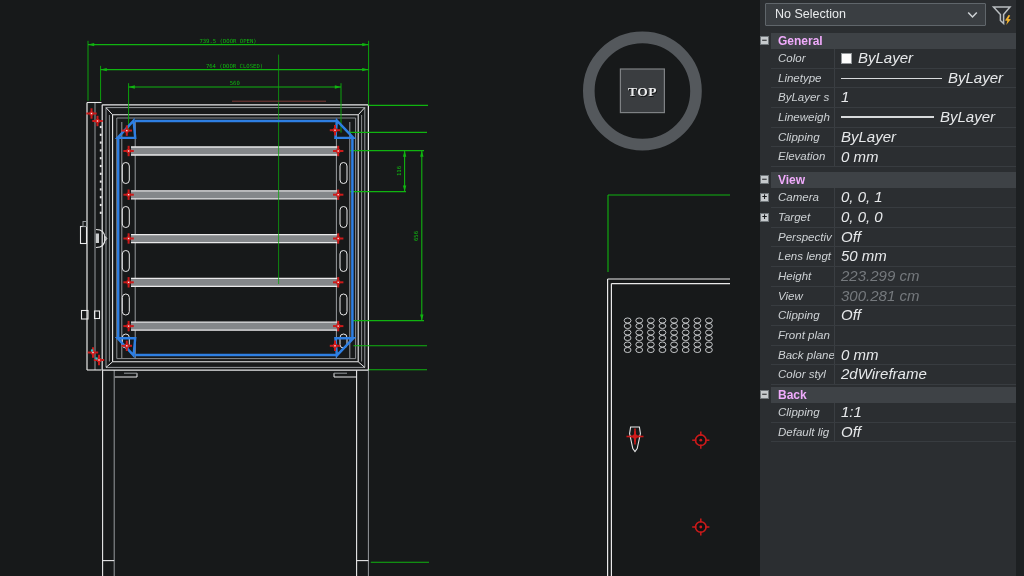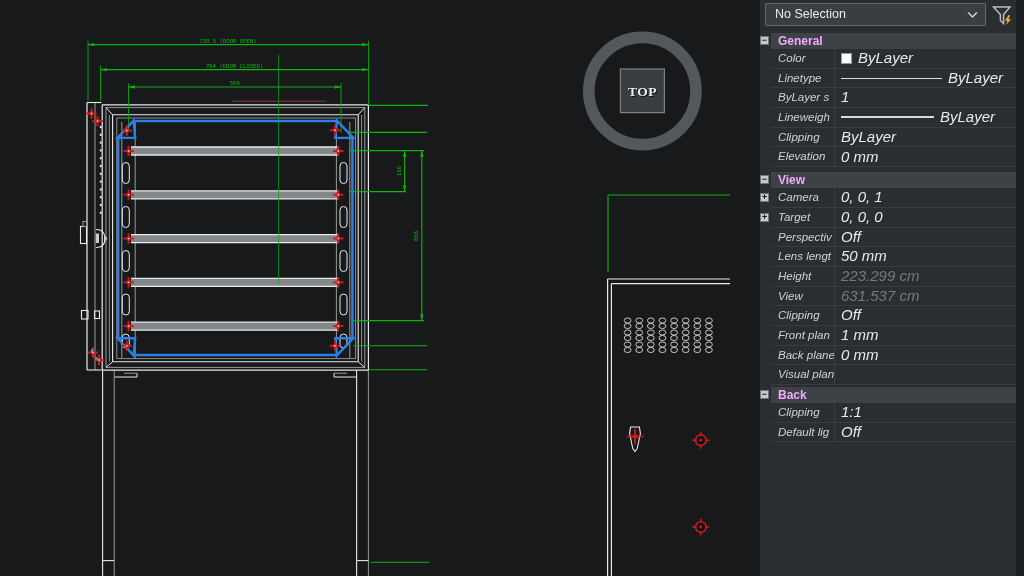--- a/index.html
+++ b/index.html
@@ -472,55 +472,55 @@
                 <div class="cell-v muted">
                   <span>223.299 cm</span>
                 </div>
               </div>
             </div>
             <div class="row">
               <div class="gutter"></div>
               <div class="row-body">
                 <div class="cell-l">View</div>
                 <div class="cell-v muted">
-                  <span>631.537 cm</span>
+                  <span>300.281 cm</span>
                 </div>
               </div>
             </div>
             <div class="row">
               <div class="gutter"></div>
               <div class="row-body">
                 <div class="cell-l">Clipping</div>
                 <div class="cell-v">
                   <span>Off</span>
                 </div>
               </div>
             </div>
             <div class="row">
               <div class="gutter"></div>
               <div class="row-body">
                 <div class="cell-l">Front plan</div>
-                <div class="cell-v">
-                  <span>1 mm</span>
-                </div>
               </div>
             </div>
             <div class="row">
               <div class="gutter"></div>
               <div class="row-body">
                 <div class="cell-l">Back plane</div>
                 <div class="cell-v">
                   <span>0 mm</span>
                 </div>
               </div>
             </div>
             <div class="row">
               <div class="gutter"></div>
               <div class="row-body">
-                <div class="cell-l">Visual plan</div>
+                <div class="cell-l">Color styl</div>
+                <div class="cell-v">
+                  <span>2dWireframe</span>
+                </div>
               </div>
             </div>
           </div>
         </div>
         <div class="sec">
           <div class="sec-header">
             <div class="gutter">
               <div class="gbox">−</div>
             </div>
             <div class="band">Back</div>

